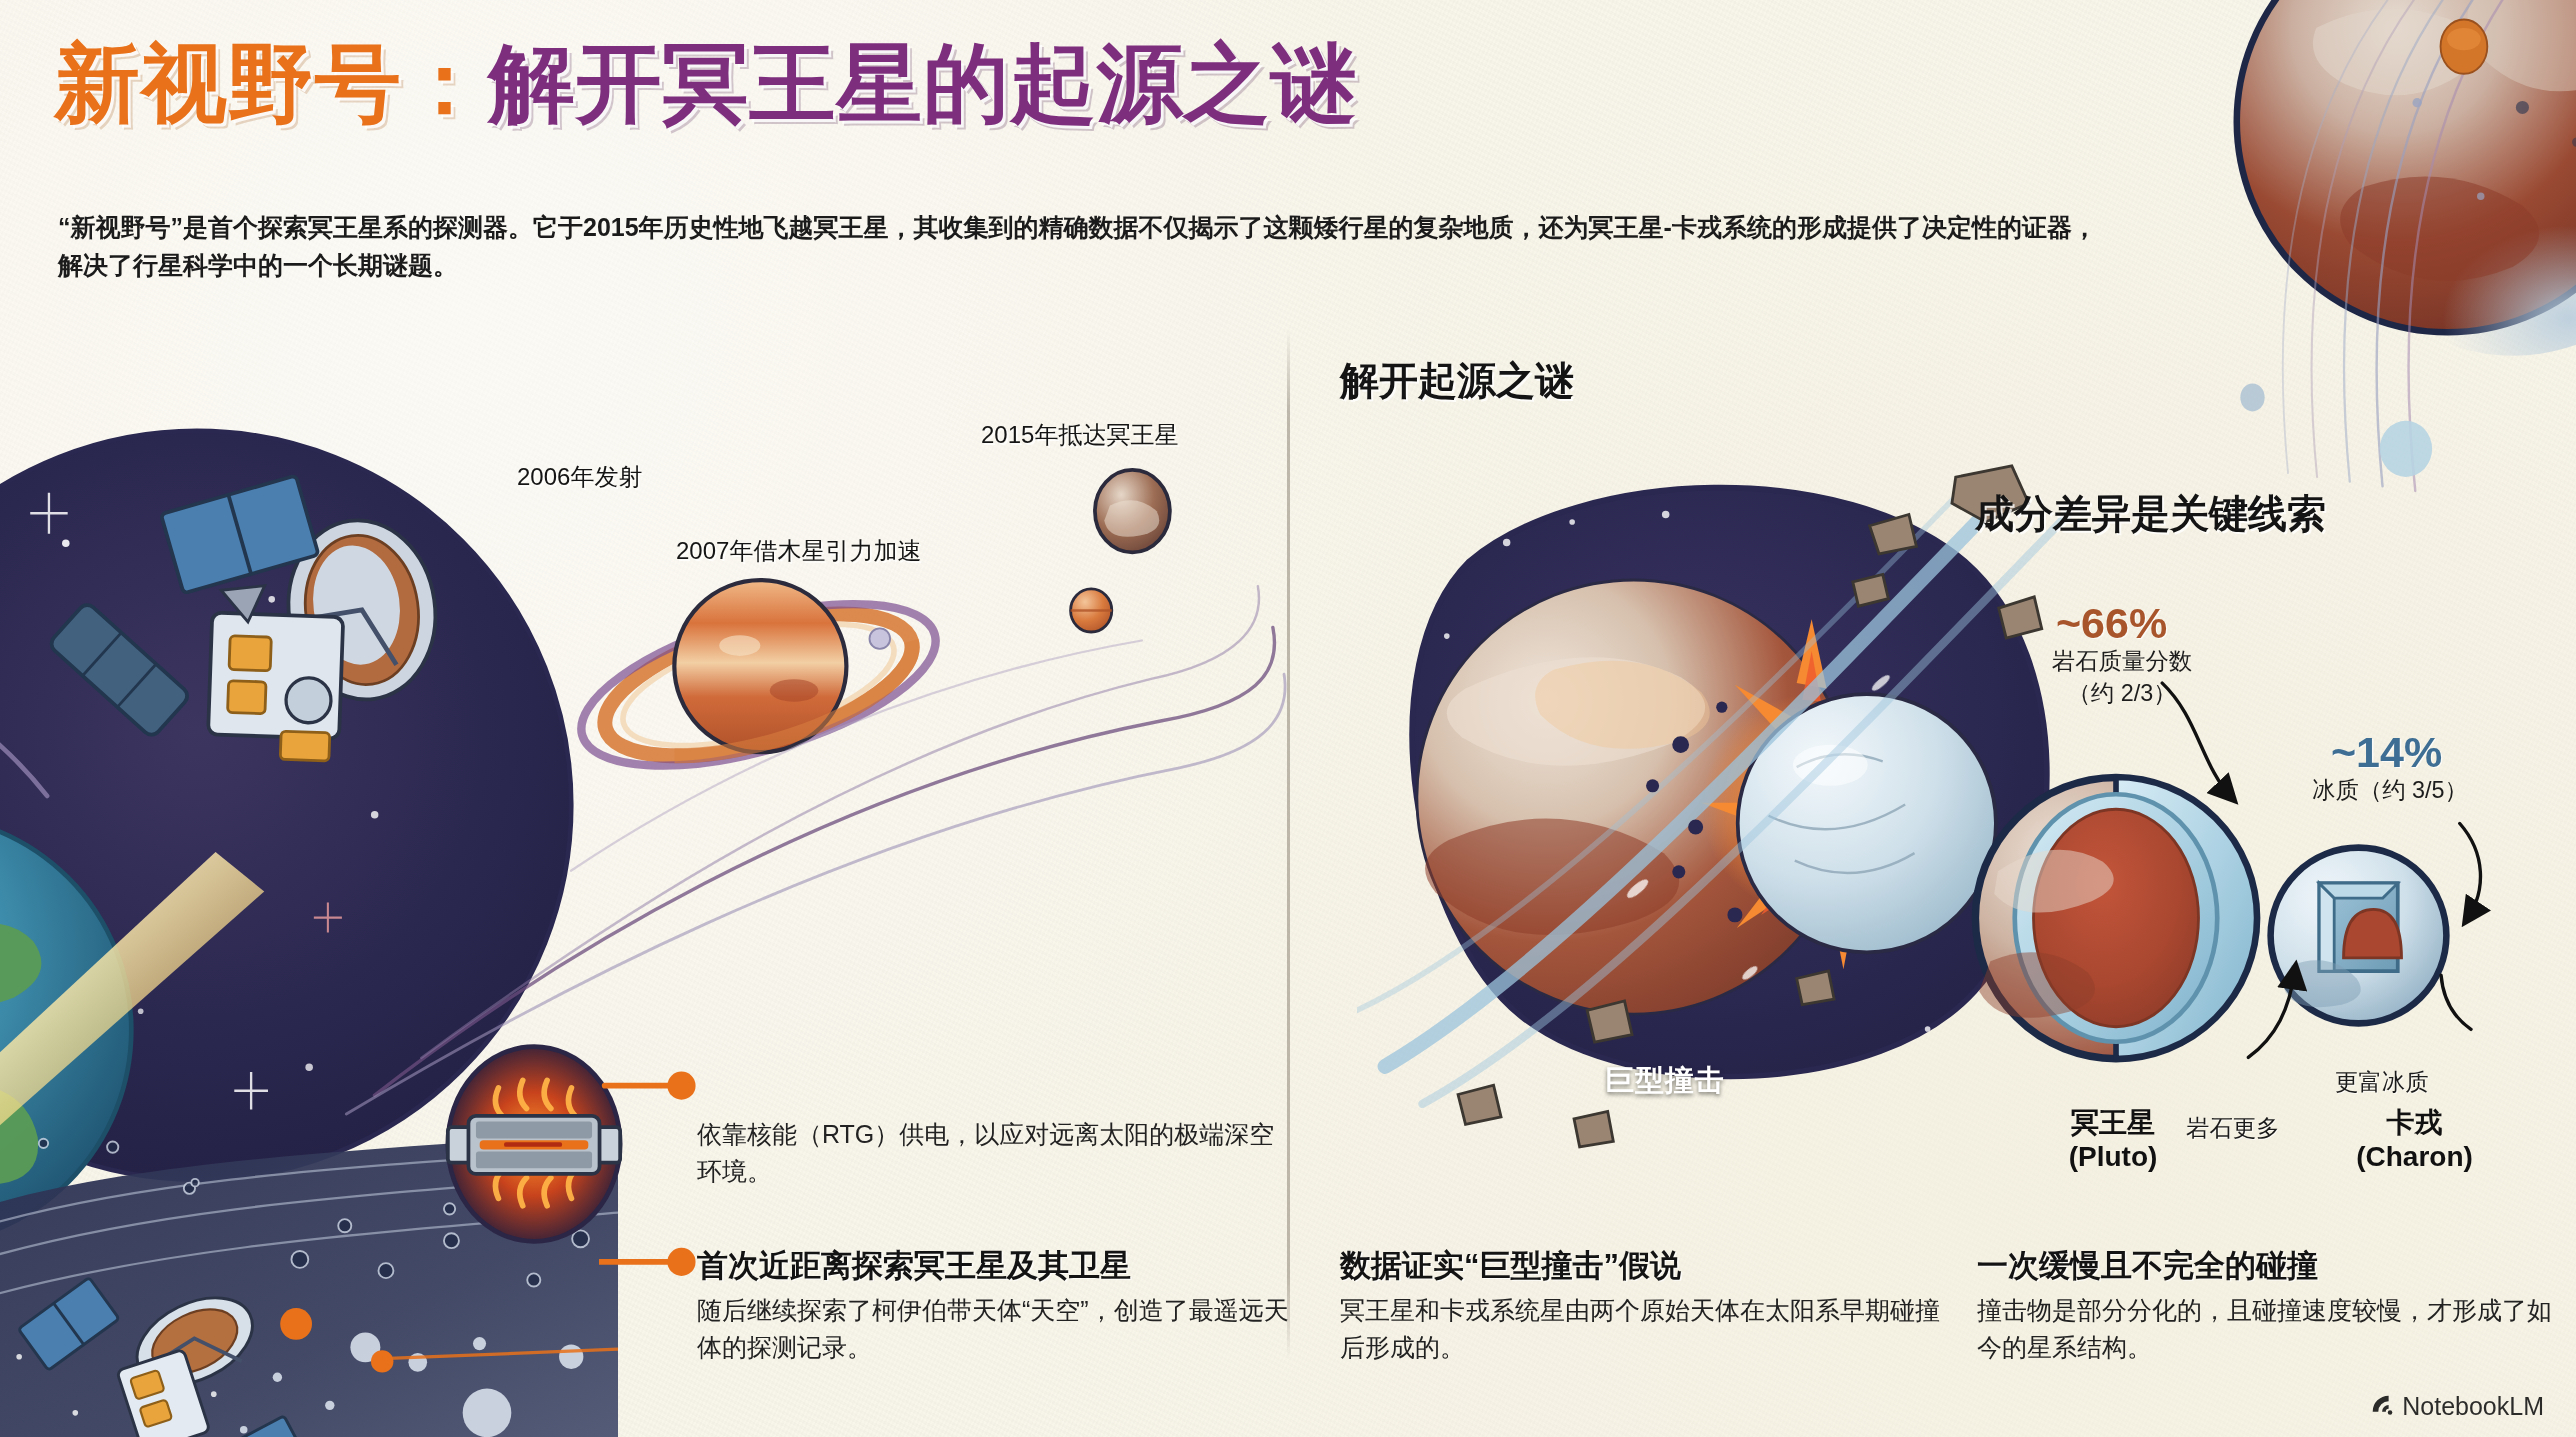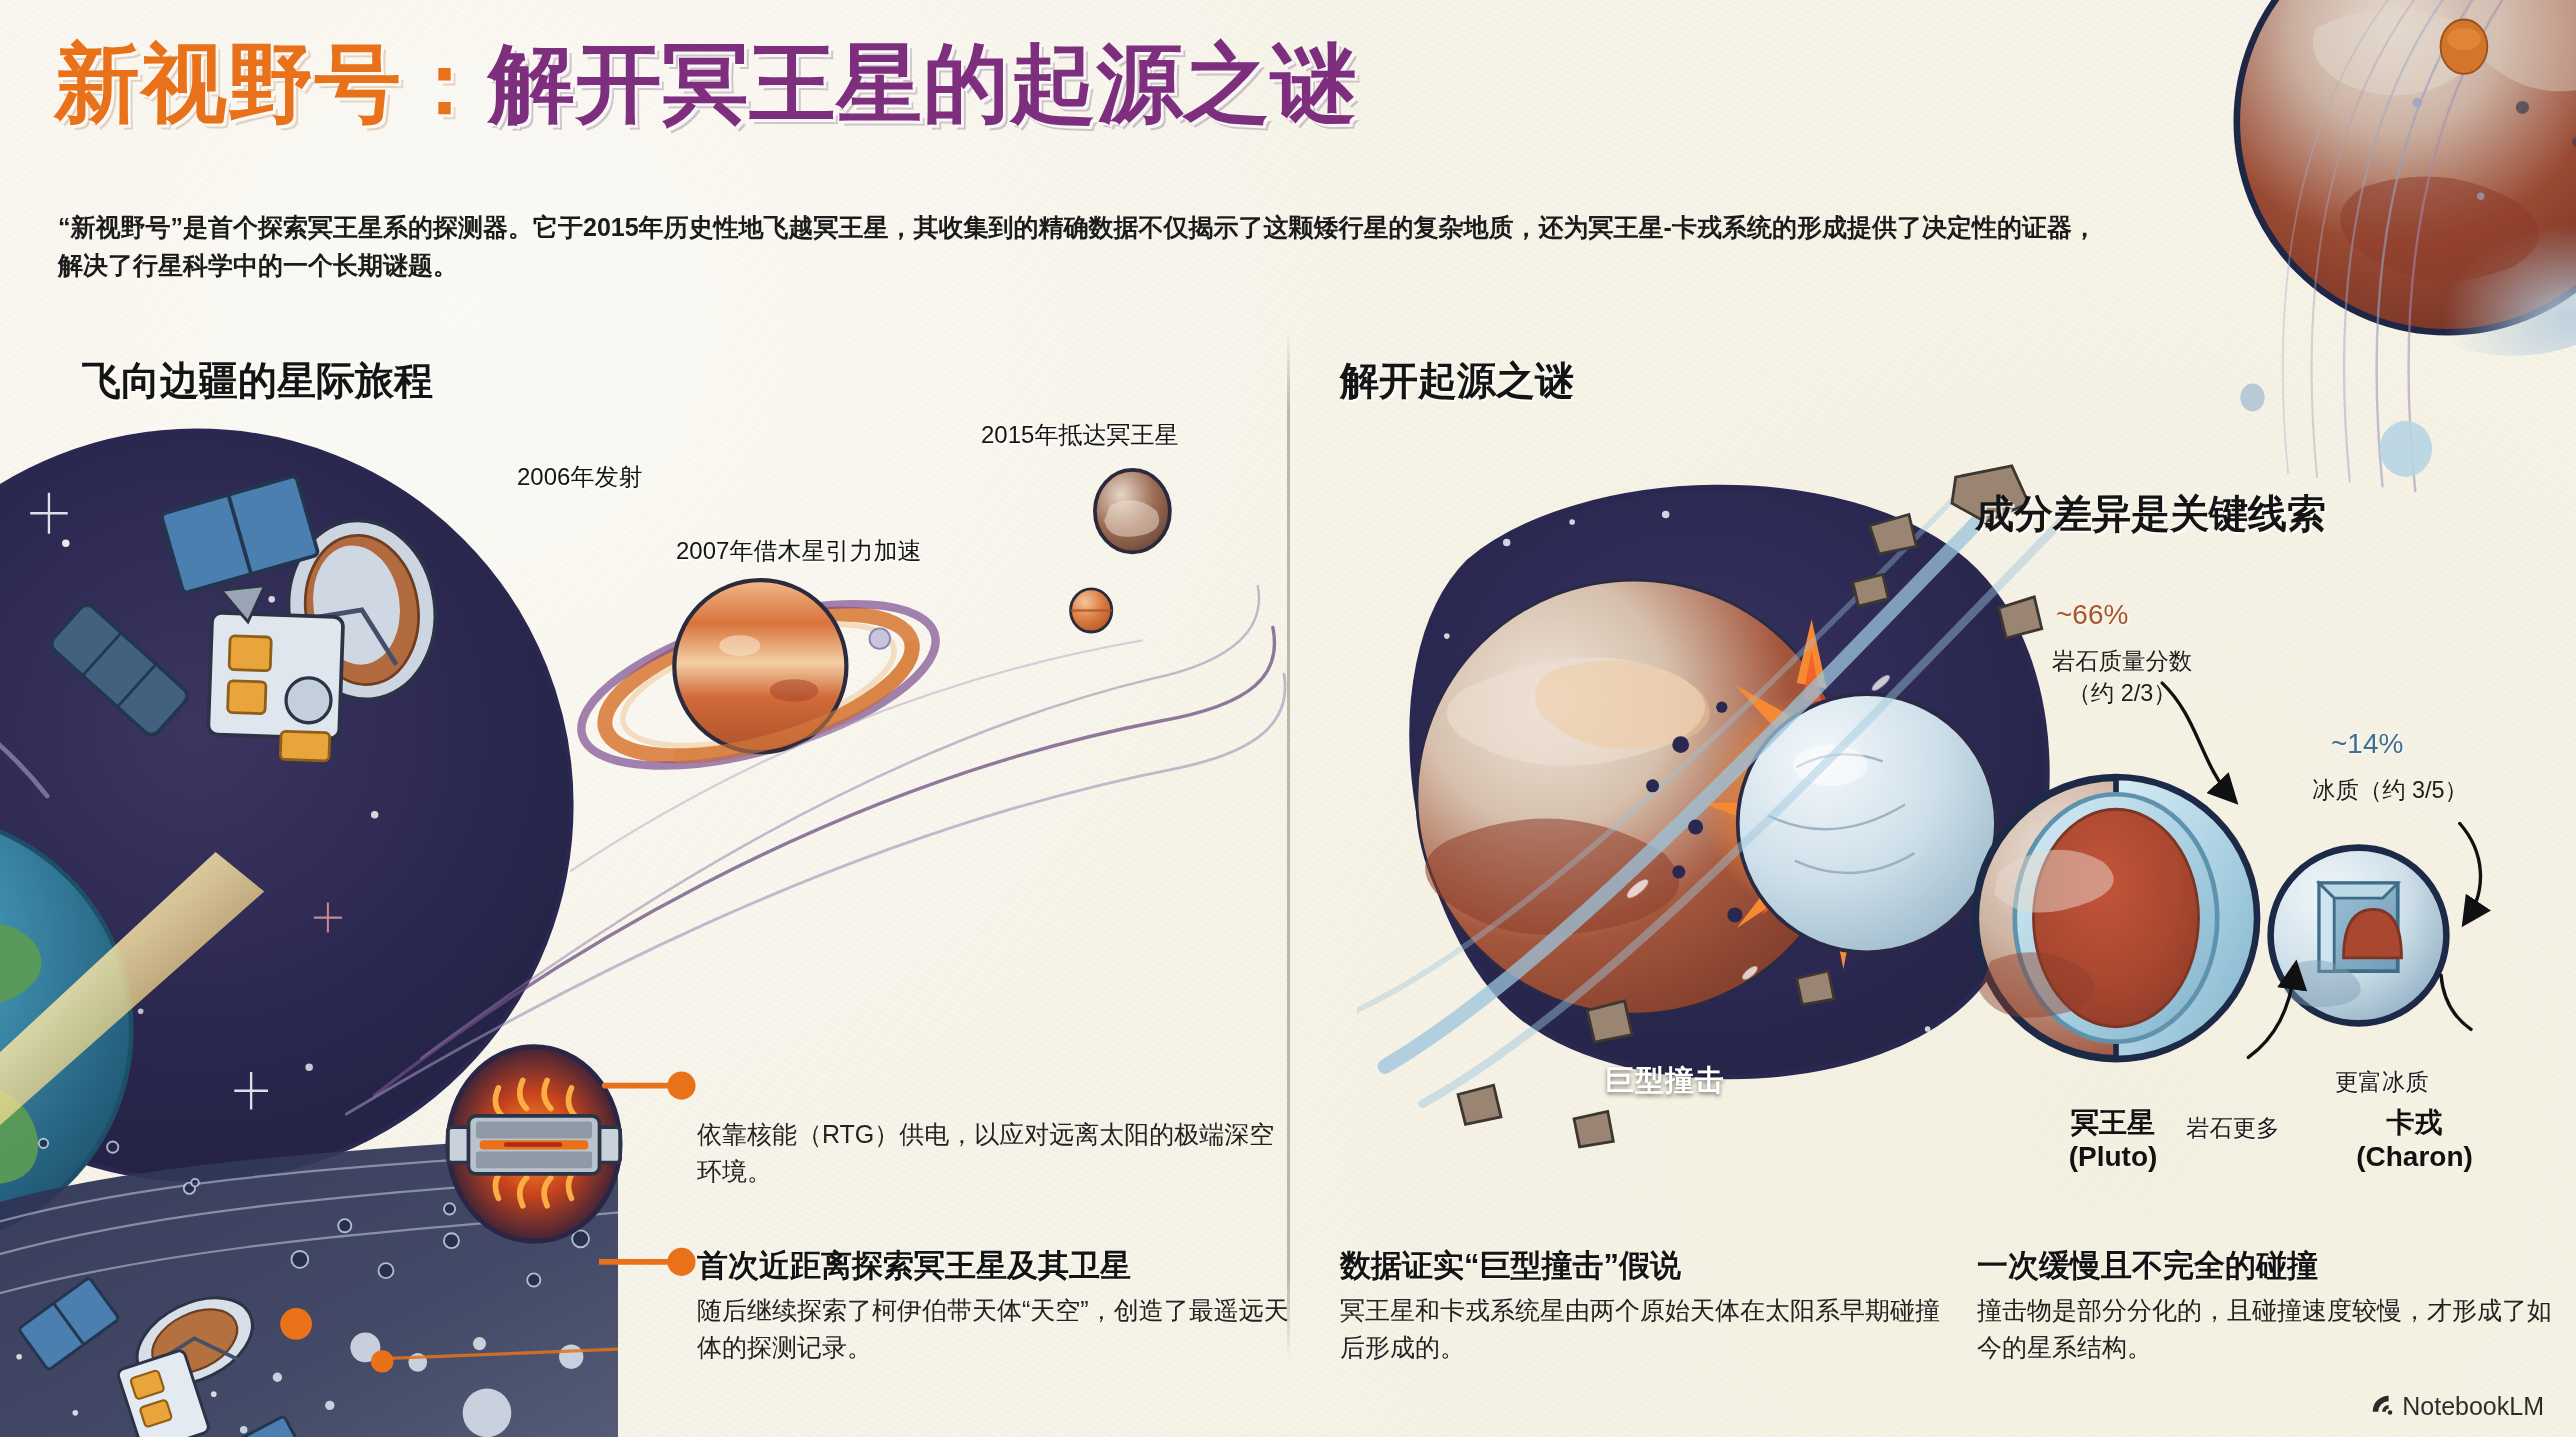--- a/index.html
+++ b/index.html
@@ -74,21 +74,21 @@
   #b2-title{left:697px;top:1245px;}
   #b2-body{left:697px;top:1292px;width:599px;}
 
   
   #h-clue{
     position:absolute;left:1975px;top:487px;
     font-size:39px;font-weight:bold;color:#141414;white-space:nowrap;
     text-shadow:1.9px 1.9px 0 rgba(255,255,255,.8);
   }
   .pct{
-    position:absolute;font-size:28px;font-weight:normal;white-space:nowrap;
+    position:absolute;font-size:43px;font-weight:bold;white-space:nowrap;
     text-shadow:1.4px 1.4px 0 rgba(255,255,255,.7);
   }
   #pct-rock{left:2056px;top:599px;color:#a8552c;}
   #pct-ice{left:2331px;top:728px;color:#3e6e93;}
   .pct-cap{
     position:absolute;font-size:23.4px;font-weight:500;color:#1d1d1d;line-height:1.35;
     text-align:center;white-space:nowrap;
   }
   #cap-rock{left:2005px;top:646px;width:234px;}
   #cap-ice{left:2275px;top:775px;width:230px;}
@@ -195,21 +195,20 @@
   </svg>
 
   <div class="title">
     <span class="t-orange">新视野号：</span><span class="t-purple">解开冥王星的起源之谜</span>
   </div>
 
   <div class="subtitle">“新视野号”是首个探索冥王星系的探测器。它于2015年历史性地飞越冥王星，其收集到的精确数据不仅揭示了这颗矮行星的复杂地质，还为冥王星-卡戎系统的形成提供了决定性的证器，解决了行星科学中的一个长期谜题。</div>
 
   <div class="divider"></div>
 
-  <div class="panel-heading" id="h-left">飞向边疆的星际旅程</div>
 
   <svg class="ill" id="blob-left" viewBox="0 0 1000 880">
     <defs>
       <radialGradient id="spaceBlob" cx="50%" cy="40%" r="70%">
         <stop offset="0%" stop-color="#3c3560"></stop>
         <stop offset="55%" stop-color="#2b2850"></stop>
         <stop offset="100%" stop-color="#221f42"></stop>
       </radialGradient>
       <radialGradient id="earthG" cx="35%" cy="32%" r="75%">
         <stop offset="0%" stop-color="#7fc7da"></stop>

